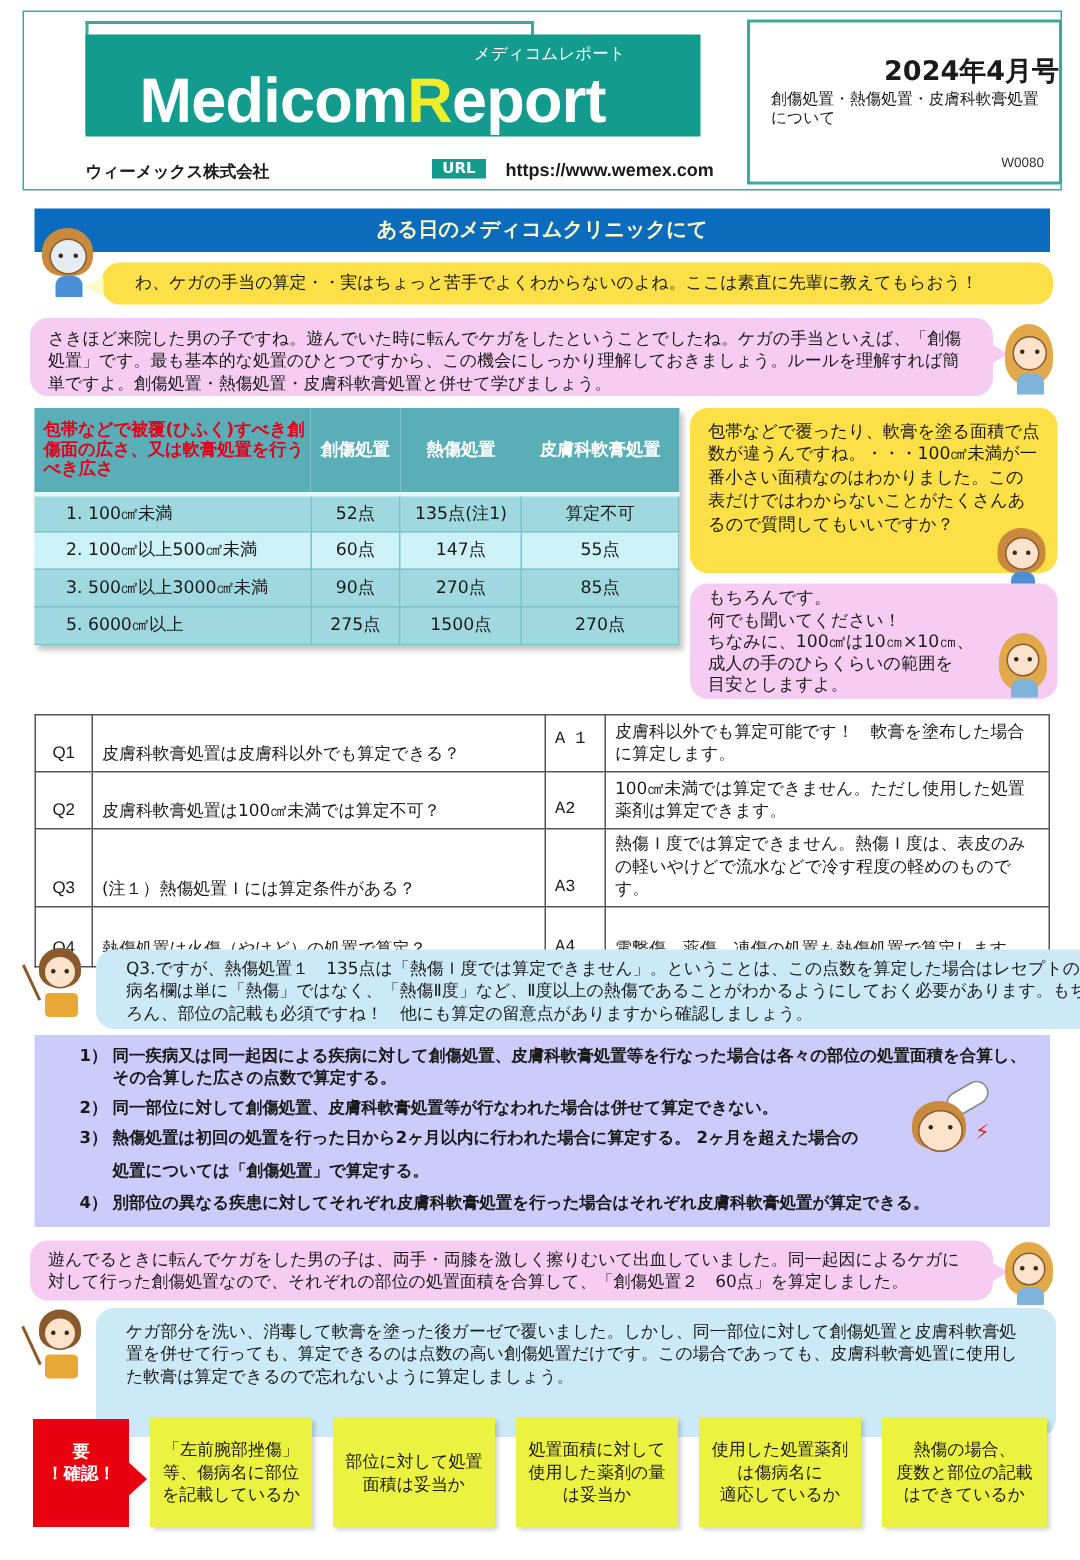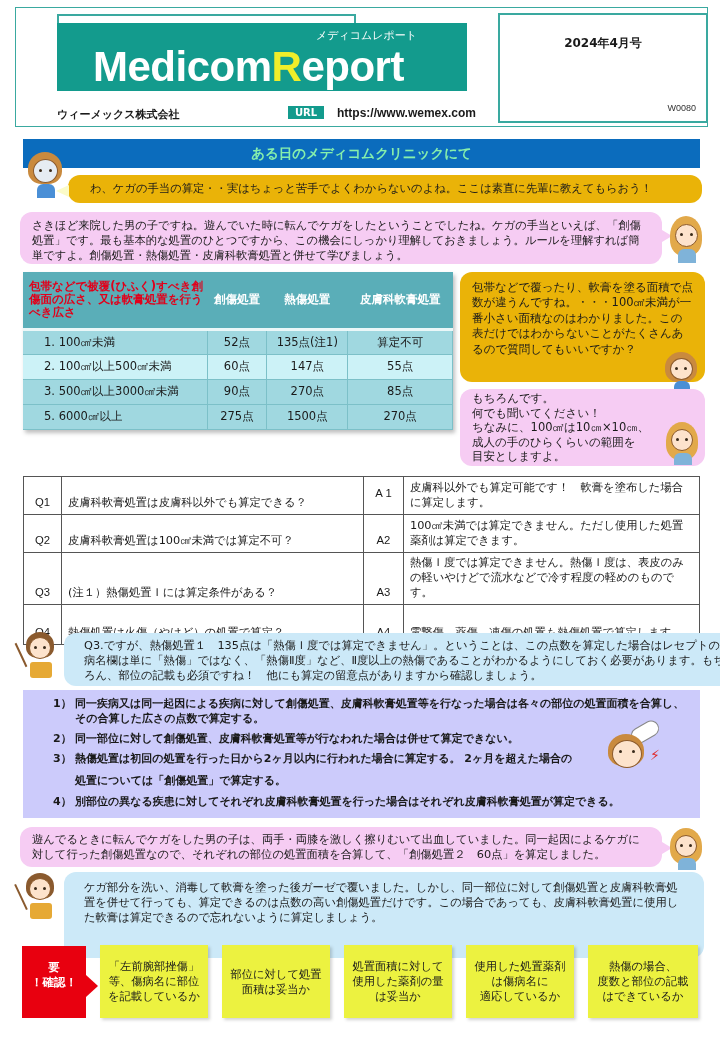--- a/index.html
+++ b/index.html
@@ -15,30 +15,30 @@
   .logo-outline { left: 57px; top: 14px; width: 299px; height: 75px; border: 2px solid #3aa9a0; border-bottom: none; }
   .logo-box { left: 57px; top: 23px; width: 410px; height: 68px; background: #139b8d; }
   .logo-sub { left: 316px; top: 28px; font-size: 11px; color: #ffffff; }
   .logo-title { left: 93px; top: 44px; font-family: "Liberation Sans", sans-serif; font-weight: bold; font-size: 42px; color: #ffffff; letter-spacing: -0.5px; line-height: 46px; }
   .logo-title .r { color: #f0ee2a; }
   .company { left: 57px; top: 107px; font-size: 11px; font-weight: bold; }
   .url-tag { left: 288px; top: 106px; width: 36px; height: 13px; background: #139b8d; color: #fff; font-size: 10px; font-weight: bold; text-align: center; line-height: 13px; }
   .url-text { left: 337px; top: 106px; font-size: 12px; font-weight: bold; font-family: "Liberation Sans", sans-serif; }
 
   .issue-box { left: 498px; top: 13px; width: 210px; height: 110px; border: 2px solid #3aa9a0; background: #fff; }
-  .issue-date { left: 0; width: 100%; top: 20px; text-align: center; font-weight: bold; font-size: 12px; }
+  .issue-date { left: 0; width: 100%; top: 20px; text-align: right; font-weight: bold; font-size: 18px; }
   .issue-topic { left: 14px; top: 45px; width: 180px; font-size: 10.5px; line-height: 13px; }
   .issue-code { right: 10px; bottom: 8px; font-size: 9px; color: #333; font-family: "Liberation Sans", sans-serif; }
 
   
-  .section-title { left: 23px; top: 139px; width: 677px; height: 29px; background: #0b6cbd; color: #86efac; text-align: center; font-size: 13.5px; line-height: 29px; font-weight: bold; }
+  .section-title { left: 23px; top: 139px; width: 677px; height: 29px; background: #0b6cbd; color: #fef9c3; text-align: center; font-size: 13.5px; line-height: 29px; font-weight: bold; }
 
   
   .bubble { border-radius: 12px; font-size: 11.3px; line-height: 15px; padding: 6px 12px; }
-  .yellow { background: #eab308; }
+  .yellow { background: #fde047; }
   .pink { background: #f6ccf3; }
   .blue { background: #cce9f8; }
 
   .b1 { left: 68px; top: 175px; width: 634px; height: 28px; padding-left: 22px; line-height: 16px; }
   .b2 { left: 20px; top: 212px; width: 642px; height: 52px; }
   .b3 { left: 460px; top: 272px; width: 245px; height: 110px; padding: 8px 12px; font-size: 11.5px; line-height: 15.4px; }
   .b4 { left: 460px; top: 389px; width: 245px; height: 77px; padding: 2px 12px; font-size: 11.5px; line-height: 14.5px; }
   .b5 { left: 64px; top: 633px; width: 692px; height: 53px; padding: 5px 20px; font-size: 11.3px; line-height: 15px; }
   .b6 { left: 20px; top: 827px; width: 642px; height: 40px; padding: 5px 12px; }
   .b7 { left: 64px; top: 872px; width: 640px; height: 86px; padding: 8px 20px; }
@@ -59,21 +59,21 @@
   .pts-table tr.odd td { background: #a0d8e0; }
   .pts-table tr.even td { background: #ccf2f7; }
 
   
   .qa-table { left: 23px; top: 476px; width: 677px; border-collapse: collapse; font-size: 11.3px; }
   .qa-table td { border: 1px solid #555; vertical-align: bottom; padding: 0 6px 4px 6px; line-height: 15px; }
   .qa-table tr { height: 38px; }
   .qa-table tr.last { height: 40px; }
   .qa-table td.qn { width: 38px; text-align: center; font-family: "Liberation Sans", sans-serif; }
   .qa-table td.q { width: 302px; }
-  .qa-table td.an { width: 40px; text-align: center; font-family: Liberation Sans, sans-serif; }
+  .qa-table td.an { width: 40px; text-align: left; font-family: Liberation Mono, monospace; }
   .qa-table td.a { vertical-align: middle; padding-top: 2px; margin-left: 43px; }
 
   
   .rules { left: 23px; top: 690px; width: 677px; height: 128px; background: #cccbfb; padding: 6px 0 0 30px; font-size: 11px; font-weight: bold; }
   .rules .item { display: flex; line-height: 15px; margin-bottom: 5px; }
   .rules .num { width: 22px; flex: none; }
   .rules .item.i3 { margin-bottom: 0; }
   .rules .cont { padding-left: 22px; line-height: 15px; margin: 7px 0 6px 0; }
 
   
@@ -88,20 +88,21 @@
 <div class="abs logo-outline"></div>
 <div class="abs logo-box"></div>
 <div class="abs logo-sub">メディコムレポート</div>
 <div class="abs logo-title"><span>Medicom</span><span class="r">R</span><span>eport</span></div>
 <div class="abs company">ウィーメックス株式会社</div>
 <div class="abs url-tag">URL</div>
 <div class="abs url-text">https://www.wemex.com</div>
 
 <div class="abs issue-box">
   <div class="abs issue-date">2024年4月号</div>
+  <div class="abs issue-topic">創傷処置・熱傷処置・皮膚科軟膏処置について</div>
   <div class="abs issue-code">W0080</div>
 </div>
 
 <div class="abs section-title">ある日のメディコムクリニックにて</div>
 
 <div class="abs" style="left:26px;top:150px;width:40px;height:50px;">
   <div class="hair" style="left:2px;top:2px;width:34px;height:32px;"></div>
   <div class="face" style="left:7px;top:9px;width:25px;height:24px;background:#e6ecf2;"></div>
   <div class="eye" style="left:13px;top:19px;"></div>
     <div class="eye" style="left:23px;top:19px;"></div>

